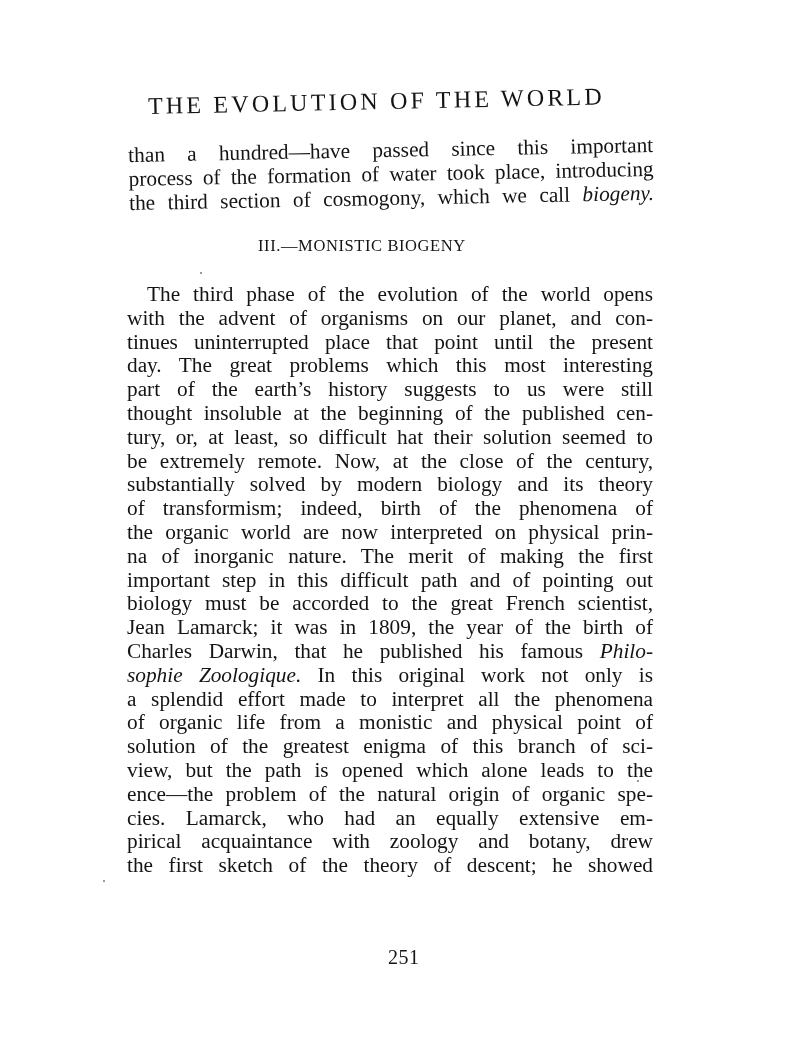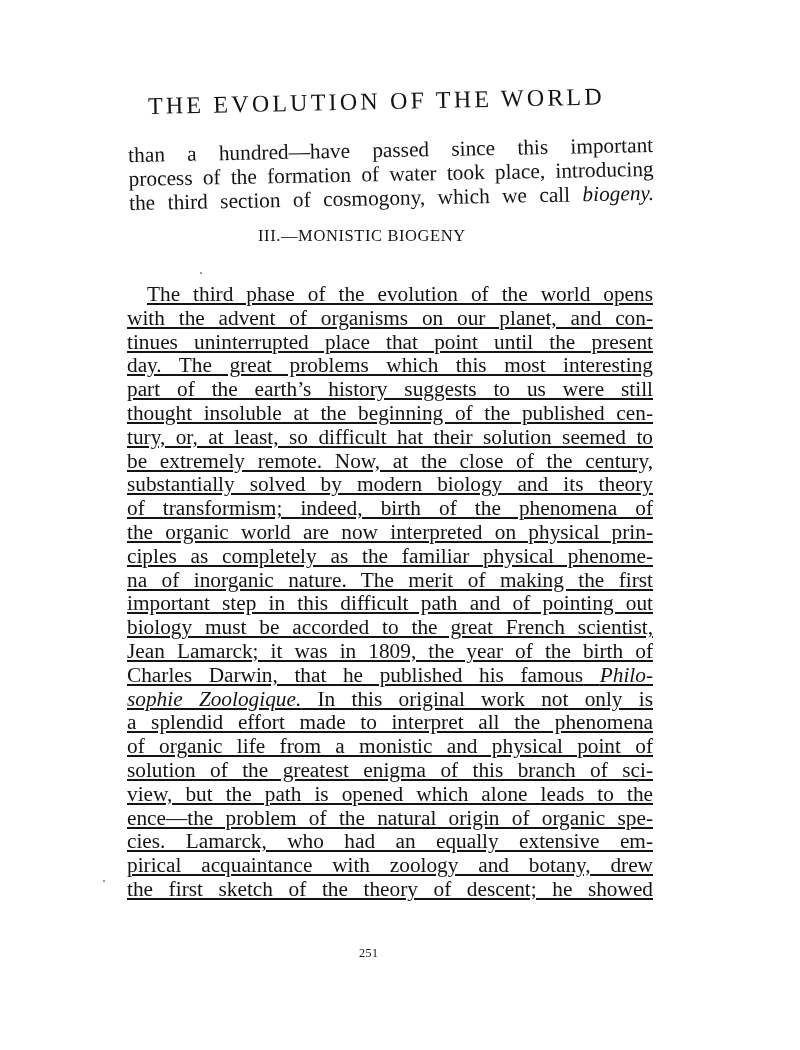--- a/index.html
+++ b/index.html
@@ -45,43 +45,42 @@
       font-size: 21.3px;
       line-height: 24.2px;
       white-space: nowrap;
       text-align: justify;
       text-align-last: justify;
       height: 24.2px;
     }
     .section-title {
       position: absolute;
       left: 258px;
-      top: 226px;
+      top: 236px;
       font-size: 16.5px;
       letter-spacing: 0.6px;
       white-space: nowrap;
     }
     .body-text {
       position: absolute;
       left: 127px;
       top: 283px;
       width: 526px;
-      text-decoration: underline;
     }
     .body-text .line {
       line-height: 23.8px;
       height: 23.8px;
     }
     .indent { padding-left: 20px; }
     em { font-style: italic; }
     .folio {
       position: absolute;
-      left: 359px;
+      left: 388px;
       top: 946px;
-      font-size: 12px;
+      font-size: 20px;
       letter-spacing: 0.5px;
     }
     .speck {
       position: absolute;
       width: 2px; height: 2px;
       background: #777;
       border-radius: 1px;
     }
   </style>
 </head>
@@ -104,21 +103,20 @@
     <span class="line">with the advent of organisms on our planet, and con-</span>
     <span class="line">tinues uninterrupted place that point until the present</span>
     <span class="line">day.  The great problems which this most interesting</span>
     <span class="line">part of the earth’s history suggests to us were still</span>
     <span class="line">thought insoluble at the beginning of the published cen-</span>
     <span class="line">tury, or, at least, so difficult  hat their solution seemed to</span>
     <span class="line">be extremely remote.  Now, at the close of the century,</span>
     <span class="line">substantially solved by modern biology and its theory</span>
     <span class="line">of transformism; indeed, birth of the phenomena of</span>
     <span class="line">the organic world are now interpreted on physical prin-</span>
-    <span class="line">ciples as completely as the familiar physical phenome-</span>
     <span class="line">na of inorganic nature.  The merit of making the first</span>
     <span class="line">important step in this difficult path and of pointing out</span>
     <span class="line">biology must be accorded to the great French scientist,</span>
     <span class="line">Jean Lamarck; it was in 1809, the year of the birth of</span>
     <span class="line"><span>Charles Darwin, that he published his famous</span> <em>Philo-</em></span>
     <span class="line"><em>sophie Zoologique.</em><span>  In this original work not only is</span></span>
     <span class="line">a splendid effort made to interpret all the phenomena</span>
     <span class="line">of organic life from a monistic and physical point of</span>
     <span class="line">solution of the greatest enigma of this branch of sci-</span>
     <span class="line">view, but the path is opened which alone leads to the</span>

